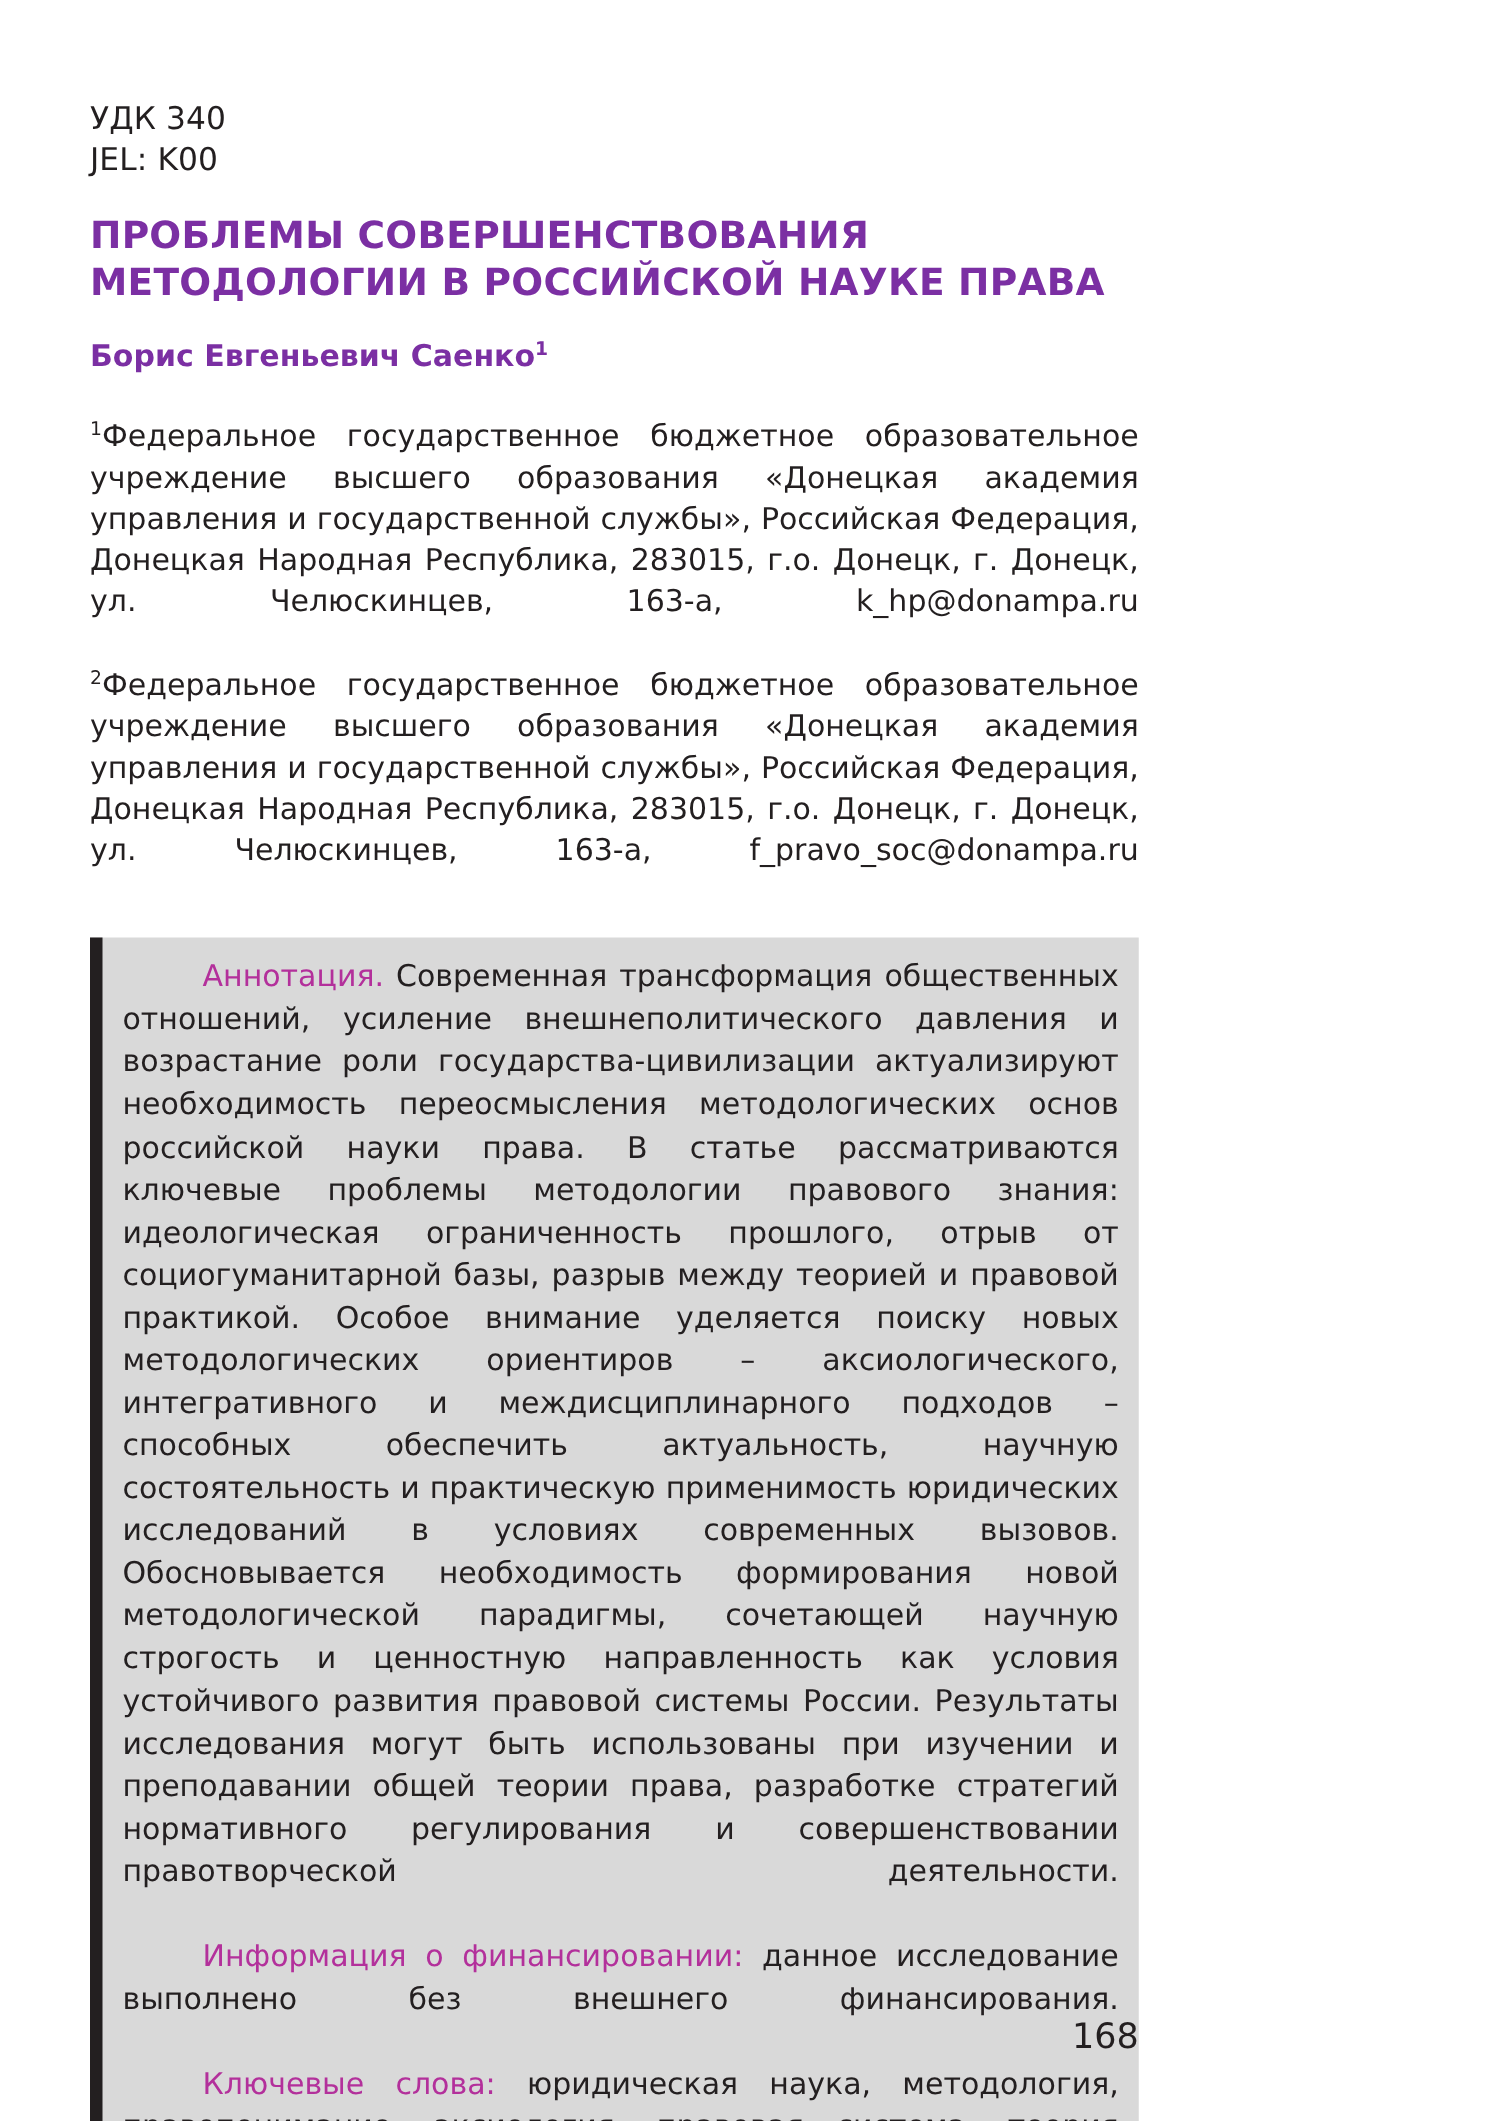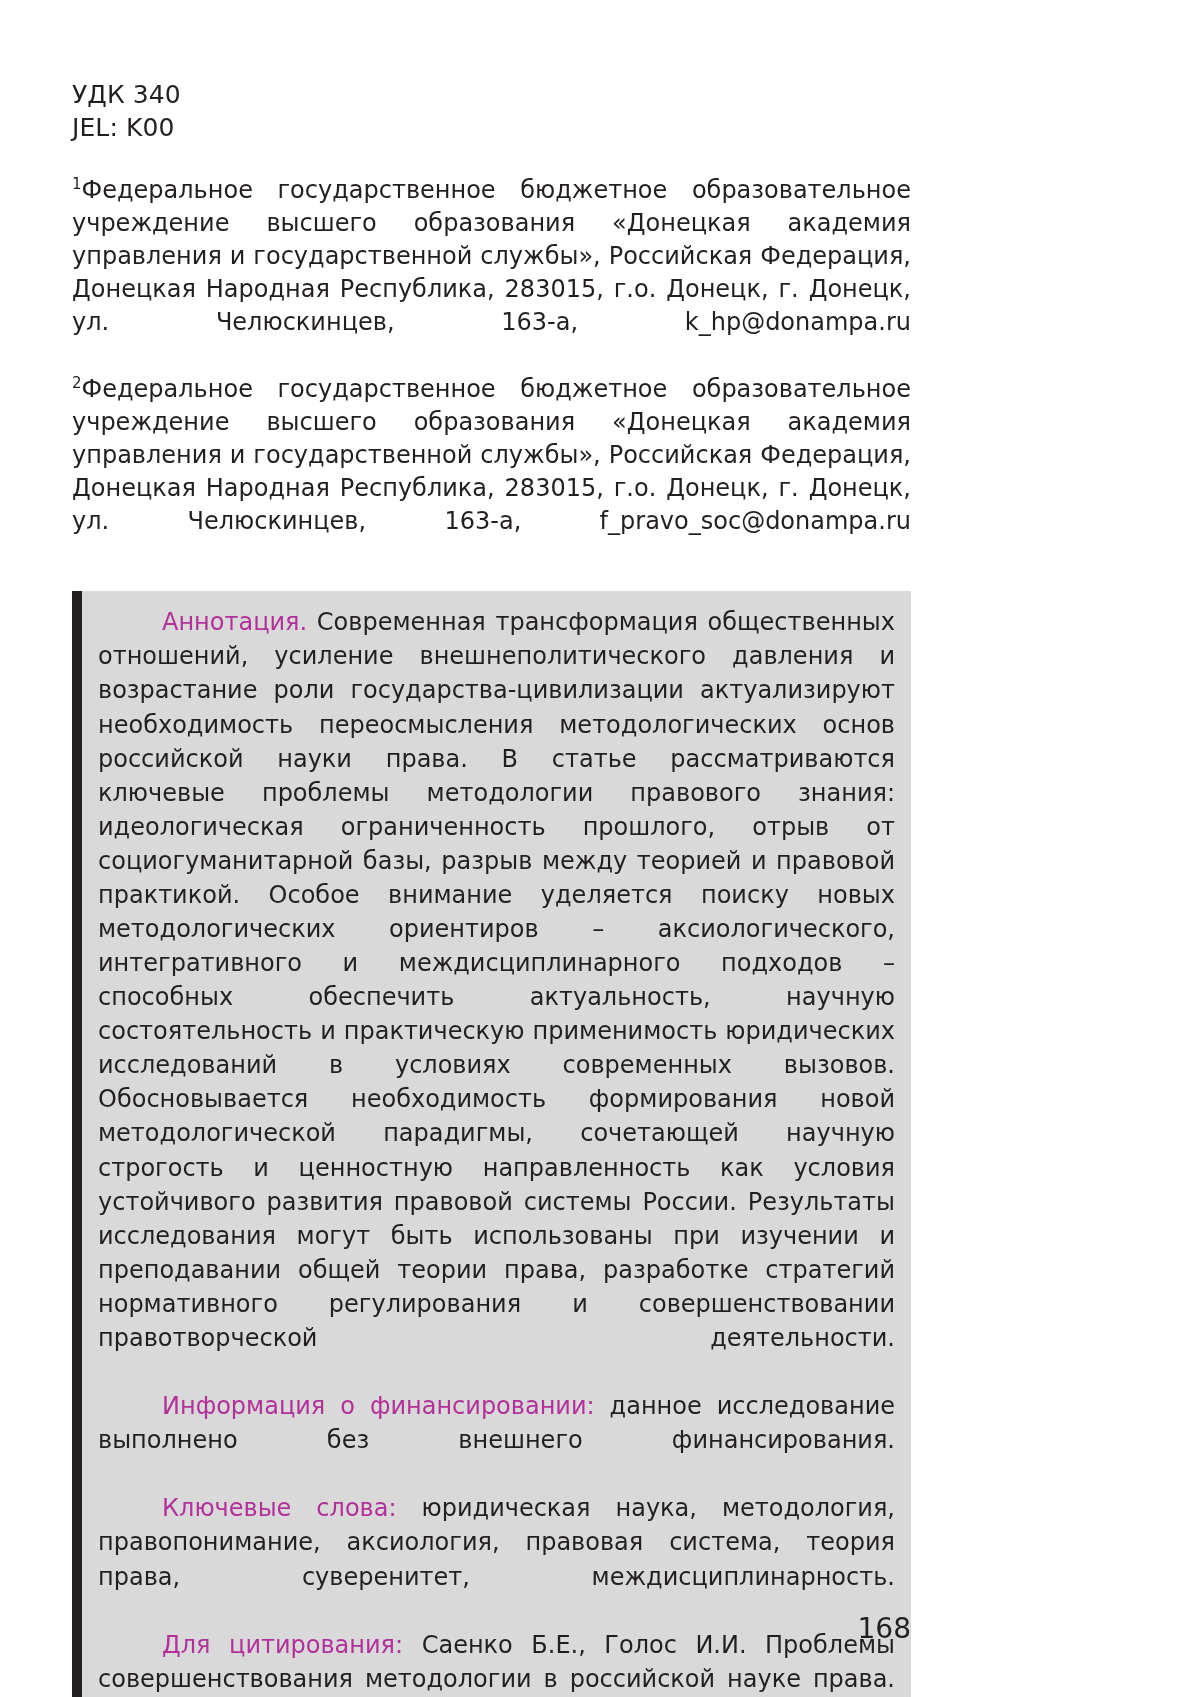--- a/index.html
+++ b/index.html
@@ -145,22 +145,26 @@
 
 <div class="page">
 
   <div class="header-row">
     <div class="udk-block">
       <div>УДК 340</div>
       <div>JEL: K00</div>
     </div>
   </div>
 
+  <h1 class="title">ПРОБЛЕМЫ СОВЕРШЕНСТВОВАНИЯ МЕТОДОЛОГИИ В РОССИЙСКОЙ НАУКЕ ПРАВА</h1>
 
   <div class="authors">
+    <div class="author">
+      <span>Борис Евгеньевич Саенко</span><sup>1</sup>
+    </div>
   </div>
 
   <div class="affil">
     <p class="justify-all"><sup>1</sup><span>Федеральное государственное бюджетное образовательное учреждение высшего образования «Донецкая академия управления и государственной службы», Российская Федерация, Донецкая Народная Республика, 283015, г.о. Донецк, г. Донецк, ул. Челюскинцев, 163-а, k_hp@donampa.ru</span></p>
     <p class="justify-all"><sup>2</sup><span>Федеральное государственное бюджетное образовательное учреждение высшего образования «Донецкая академия управления и государственной службы», Российская Федерация, Донецкая Народная Республика, 283015, г.о. Донецк, г. Донецк, ул. Челюскинцев, 163-а, f_pravo_soc@donampa.ru</span></p>
   </div>
 
   <div class="abstract-wrap">
     <div class="abstract-bar"></div>
     <div class="abstract-body">

